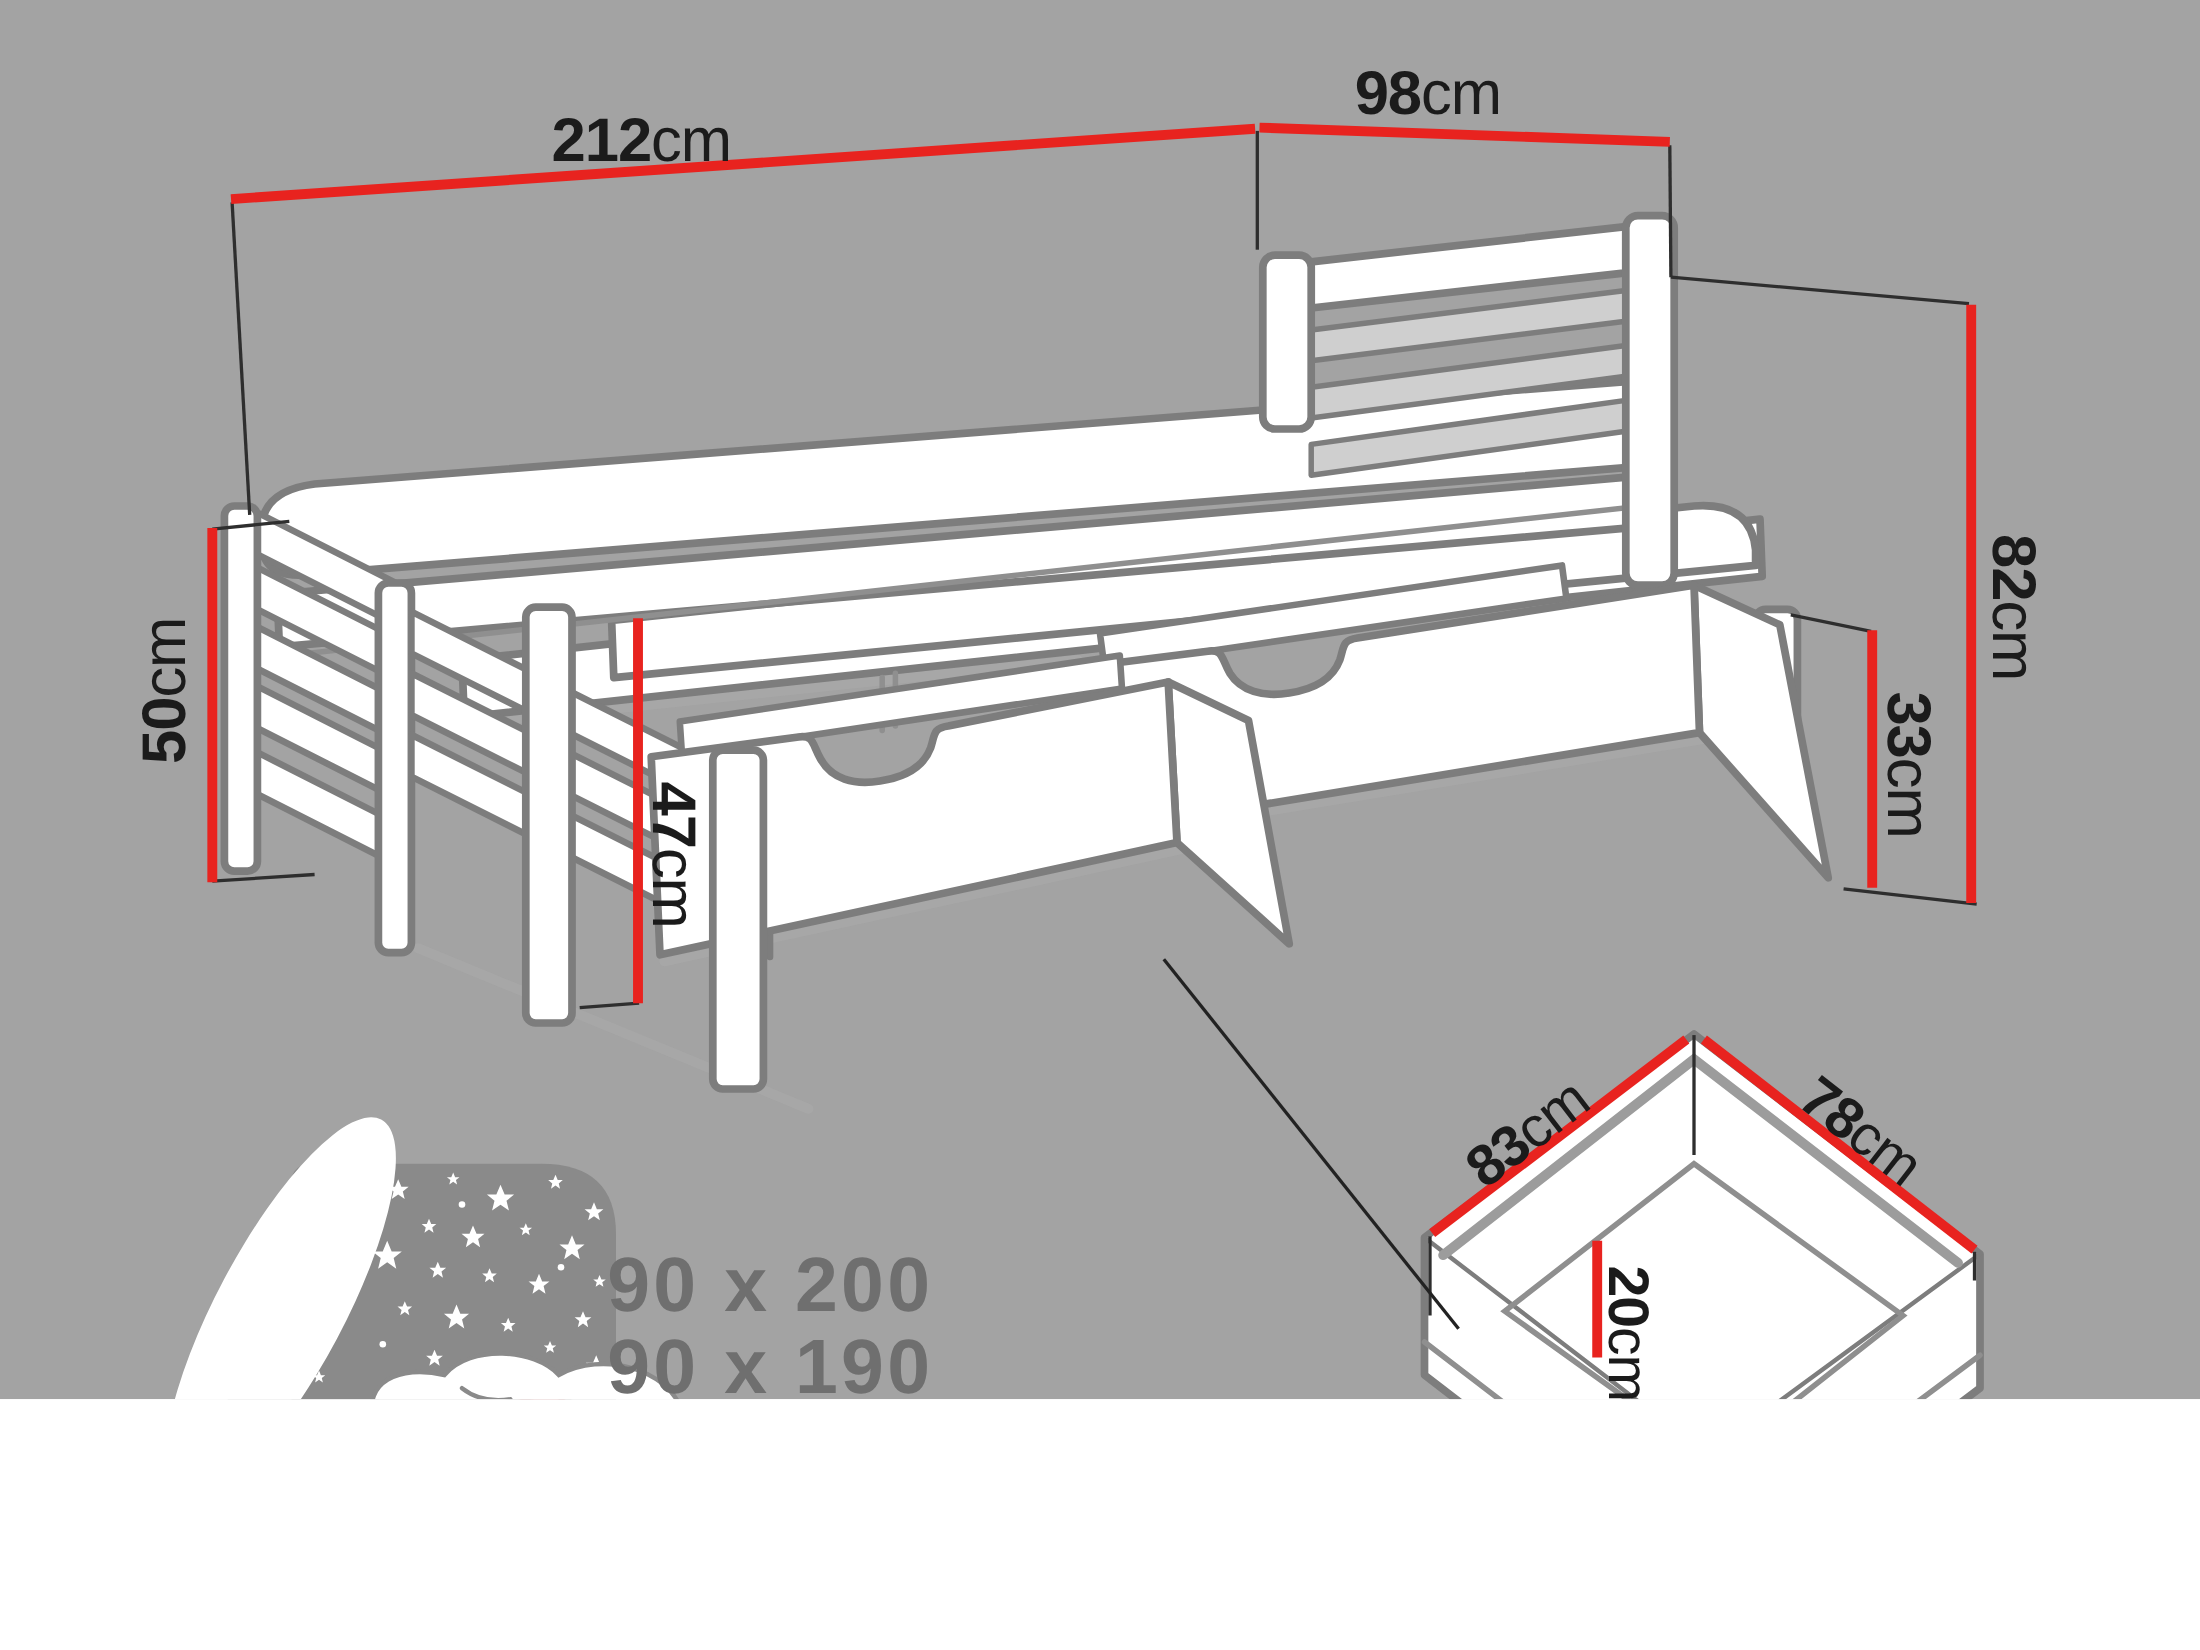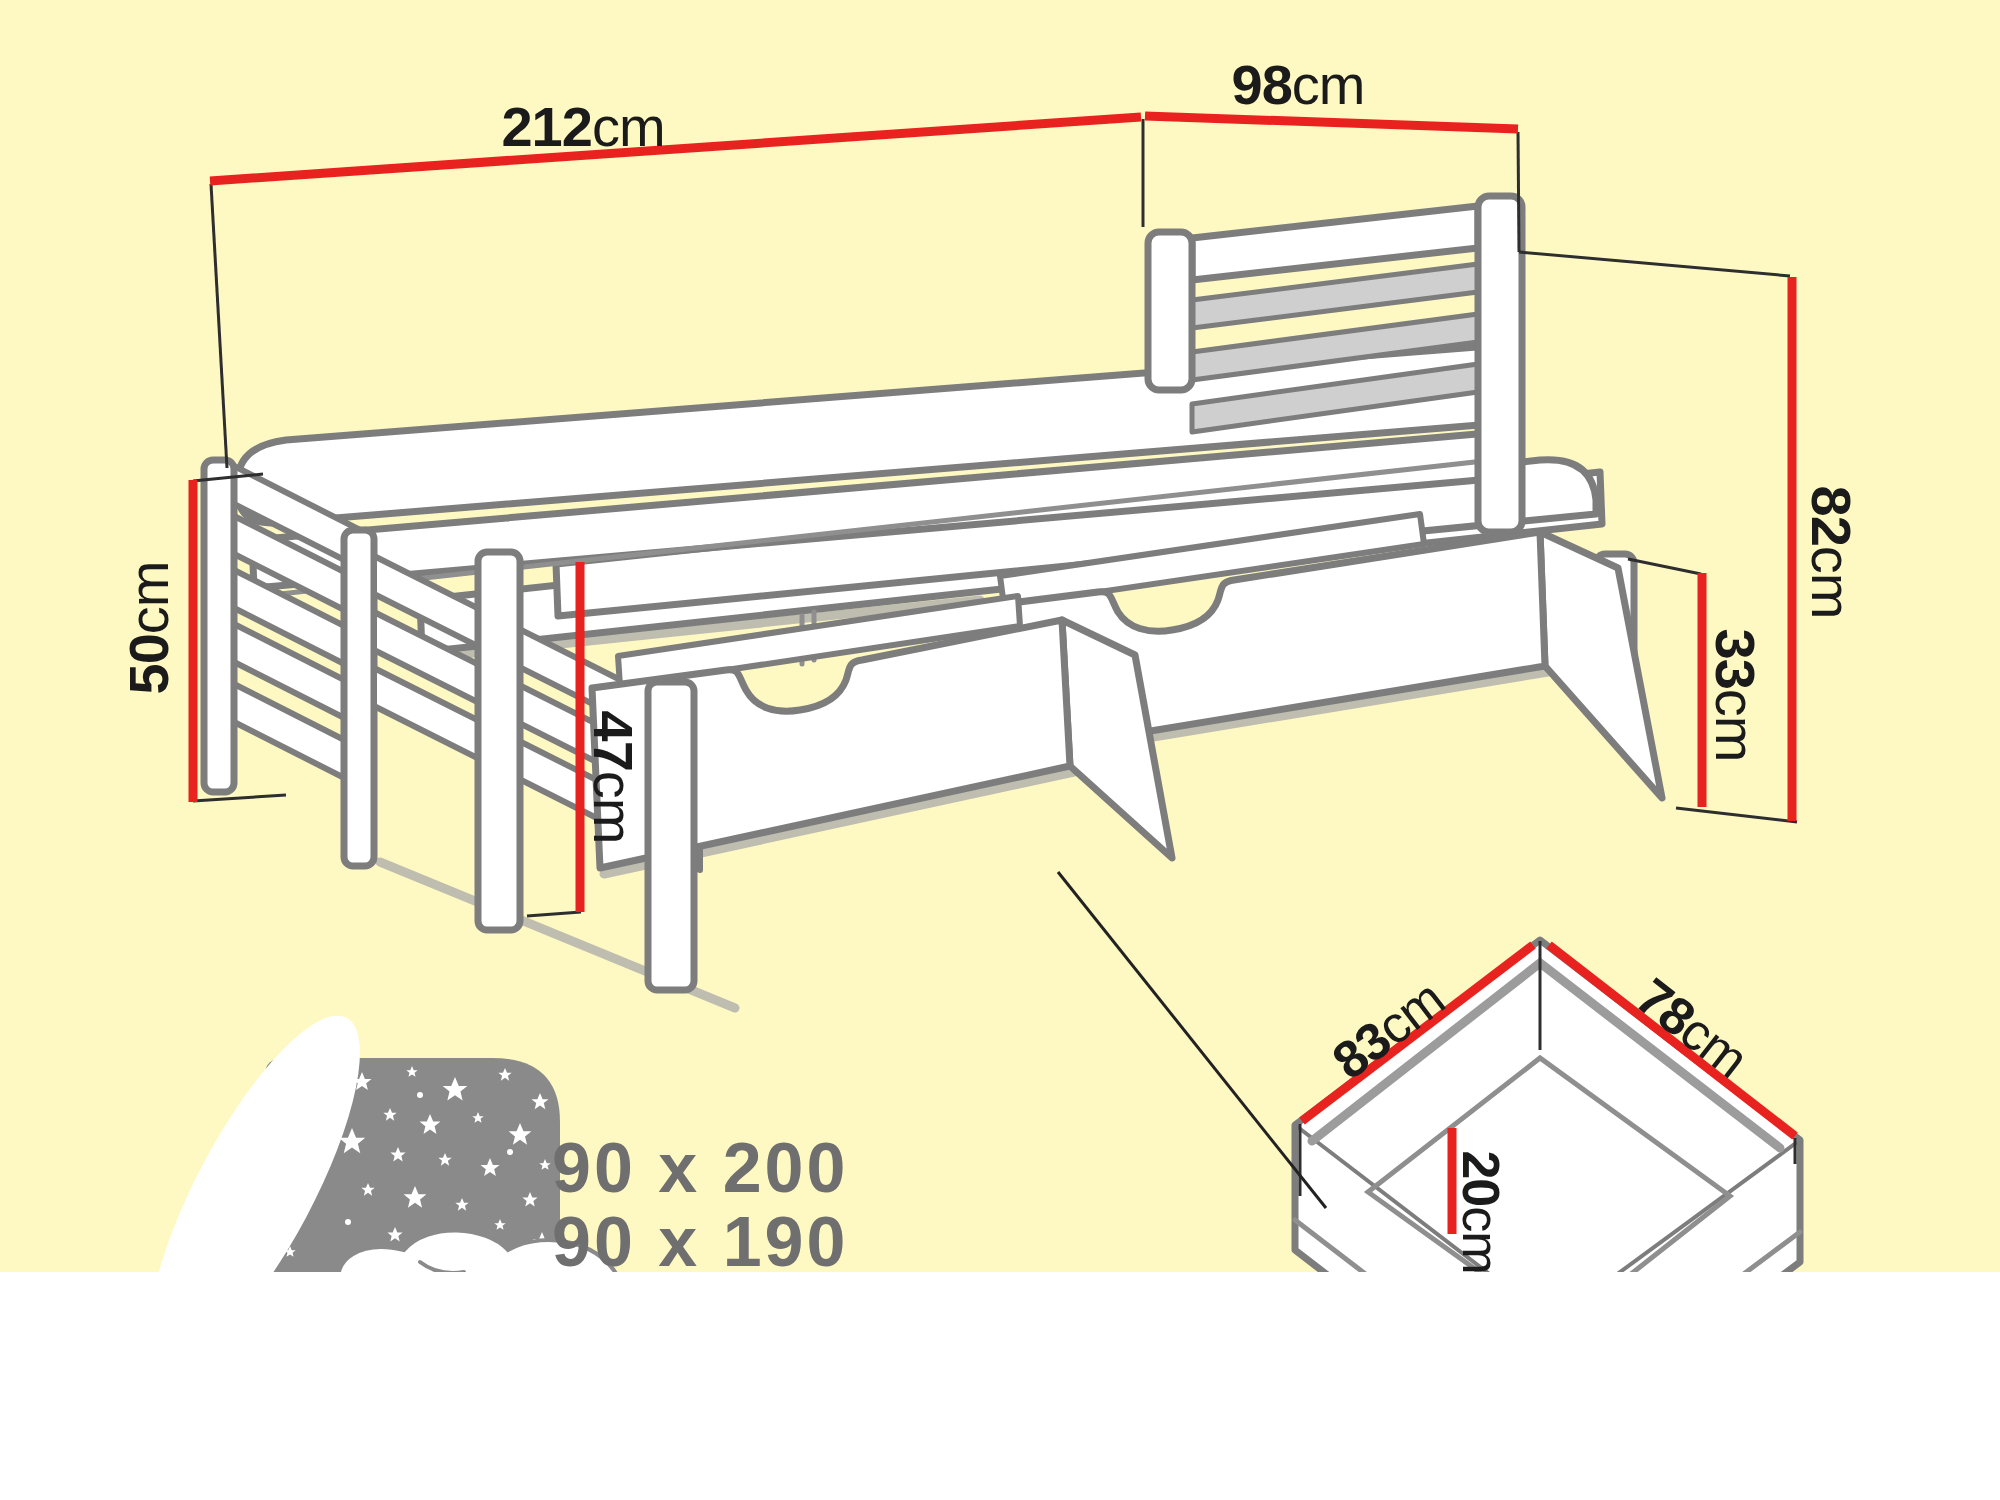--- a/index.html
+++ b/index.html
@@ -1,16 +1,16 @@
 <!DOCTYPE html>
 <html><head>
 <meta charset="utf-8">
 <style>
   html,body{margin:0;padding:0;background:#ffffff;}
-  .stage{position:relative;width:2000px;height:1272px;background:#fef9c3;overflow:hidden;}
+  .stage{position:relative;width:2000px;height:1272px;background:#a3a3a3;overflow:hidden;}
   svg{position:absolute;left:0;top:0;}
   text{font-family:"Liberation Sans",sans-serif;fill:#1b1b1b;}
   .dim-label .num{font-weight:bold;}
   .dim-label .unit{font-weight:400;}
   .dim-label{font-size:56px;letter-spacing:-1px;}
   .dim-label.small{font-size:52px;}
   .sizes-text{font-size:70px;font-weight:bold;fill:#6f6f6f;letter-spacing:3px;}
   .outline{fill:#ffffff;stroke:#7d7d7d;stroke-width:7;stroke-linejoin:round;stroke-linecap:round;}
   .outline.thin{stroke-width:4;}
   .slat{fill:#cfcfcf;stroke:#7d7d7d;stroke-width:5;stroke-linejoin:round;}

